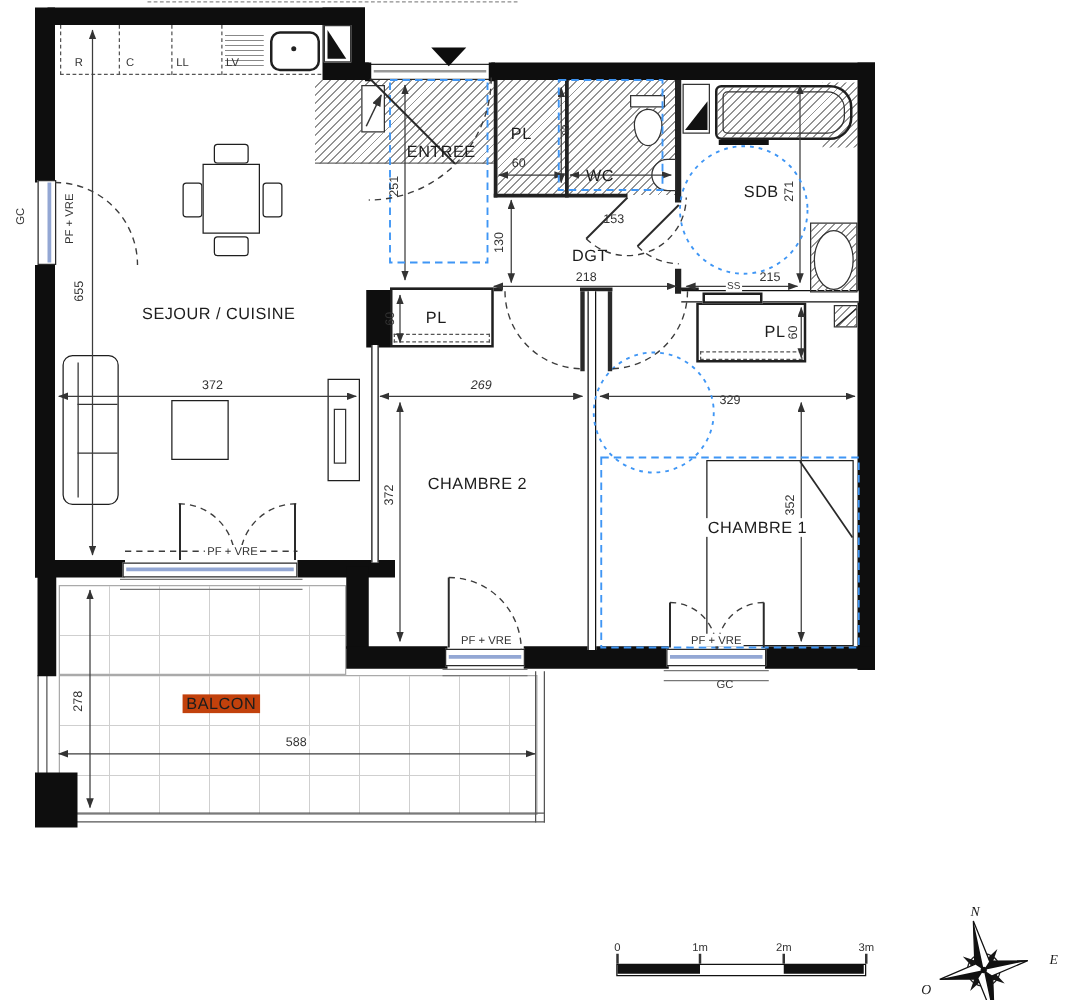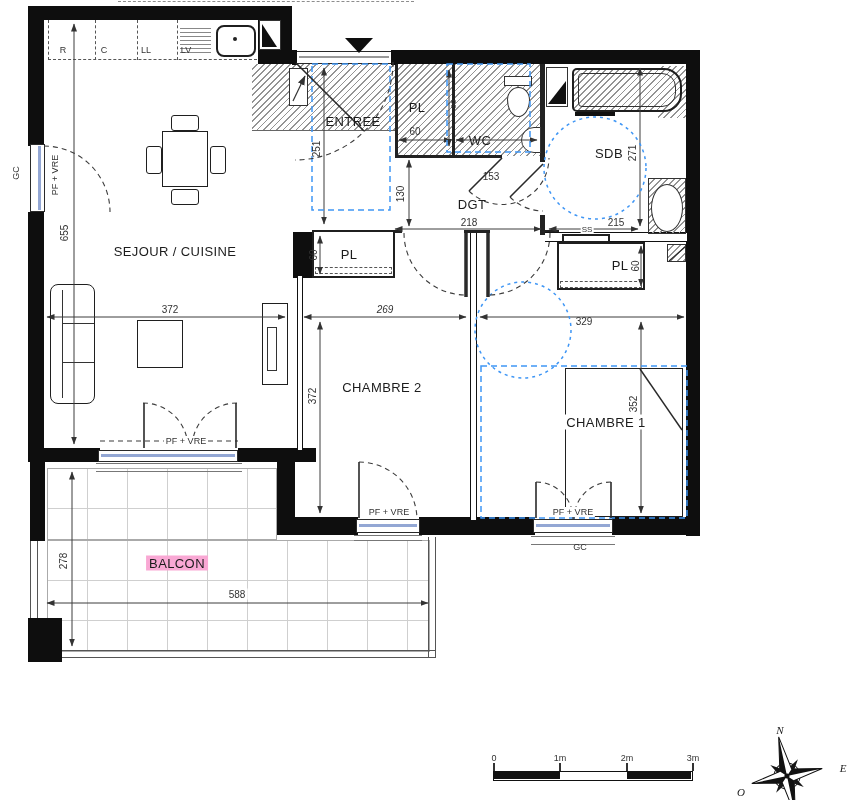--- a/index.html
+++ b/index.html
@@ -230,21 +230,21 @@
   <div class="lbl room" style="left:175px;top:251px;">SEJOUR / CUISINE</div>
   <div class="lbl room" style="left:353px;top:121px;">ENTREE</div>
   <div class="lbl room" style="left:417px;top:107px;">PL</div>
   <div class="lbl room" style="left:480px;top:108px;margin-top:32px;">WC</div>
   <div class="lbl room" style="left:609px;top:153px;">SDB</div>
   <div class="lbl room" style="left:472px;top:204px;">DGT</div>
   <div class="lbl room" style="left:349px;top:254px;">PL</div>
   <div class="lbl room" style="left:620px;top:265px;">PL</div>
   <div class="lbl room" style="left:382px;top:387px;">CHAMBRE 2</div>
   <div class="lbl room" style="left:606px;top:422px;background:#fff;padding:0 2px;">CHAMBRE 1</div>
-  <div class="lbl room" style="left:177px;top:563px;background:#f9a8d4;padding:0 3px;text-align:center;">BALCON</div>
+  <div class="lbl room" style="left:177px;top:563px;background:#c2410c;padding:0 3px;text-align:center;">BALCON</div>
 
   <div class="lbl dim rot" style="left:64px;top:233px;">655</div>
   <div class="lbl dim" style="left:170px;top:309px;">372</div>
   <div class="lbl dim" style="left:385px;top:309px;font-style:italic;">269</div>
   <div class="lbl dim" style="left:584px;top:309px;margin-top:12px;">329</div>
   <div class="lbl dim rot" style="left:312px;top:396px;">372</div>
   <div class="lbl dim rot" style="left:633px;top:404px;background:#fff;">352</div>
   <div class="lbl dim rot" style="left:316px;top:149px;">251</div>
   <div class="lbl dim rot" style="left:400px;top:194px;">130</div>
   <div class="lbl dim rot" style="left:632px;top:153px;">271</div>

